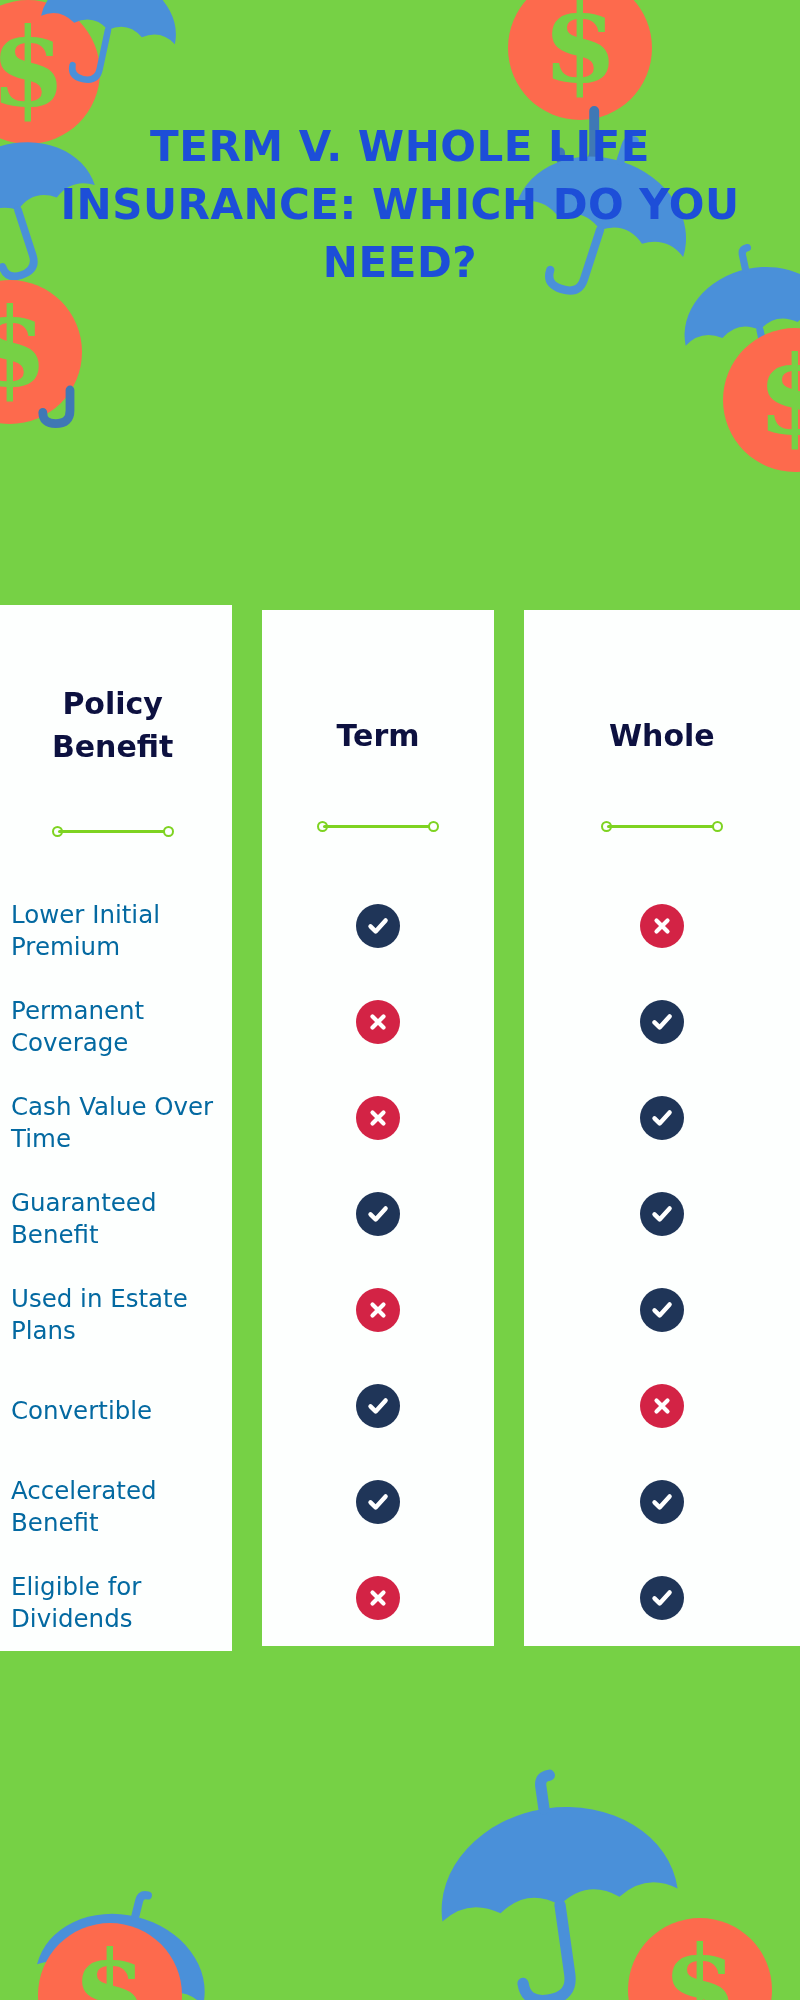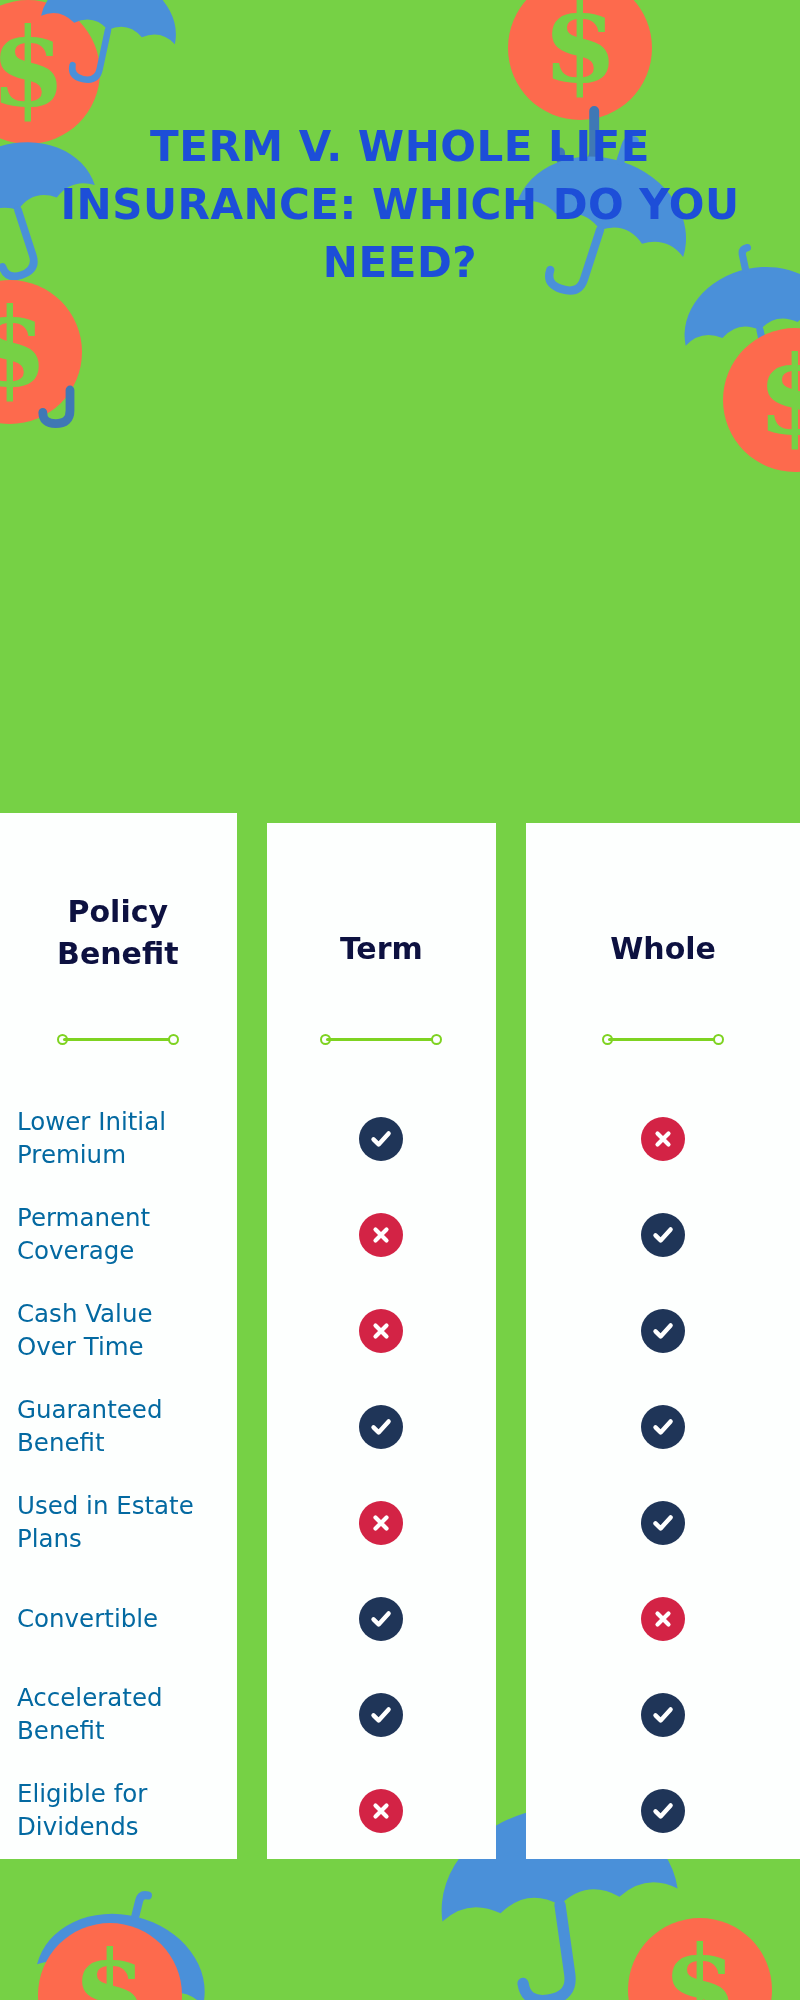--- a/index.html
+++ b/index.html
@@ -48,23 +48,23 @@
 
   
   .board {
     position: absolute;
     top: 397px;
     left: 0;
     width: 800px;
     height: 1462px;
     z-index: 3;
     display: flex;
-    align-items: flex-end;
+    align-items: center;
     gap: 30px;
-    padding-left: 9px;
+    padding-left: 3px;
   }
 
   .card {
     background: #fdfffe;
     position: relative;
   }
   .card-benefit {
     width: 245px;
     margin-left: -10px;
     padding: 0 18px;

